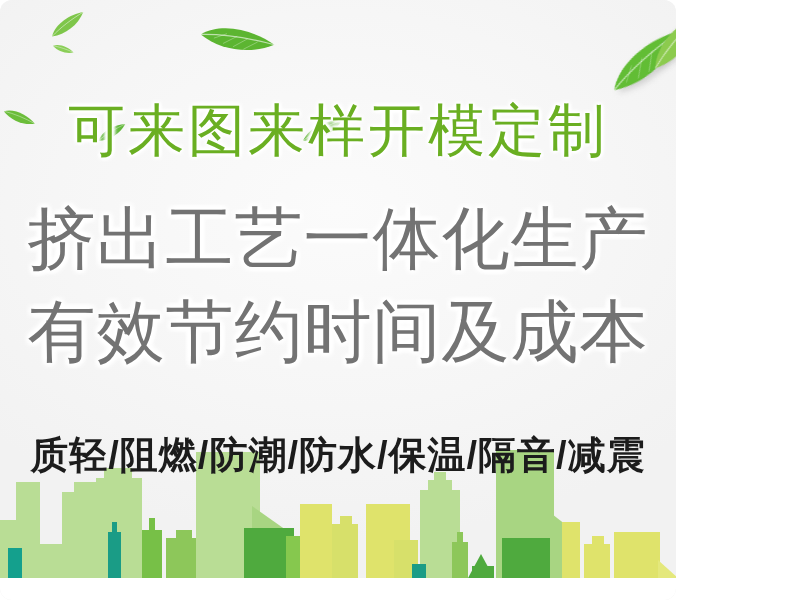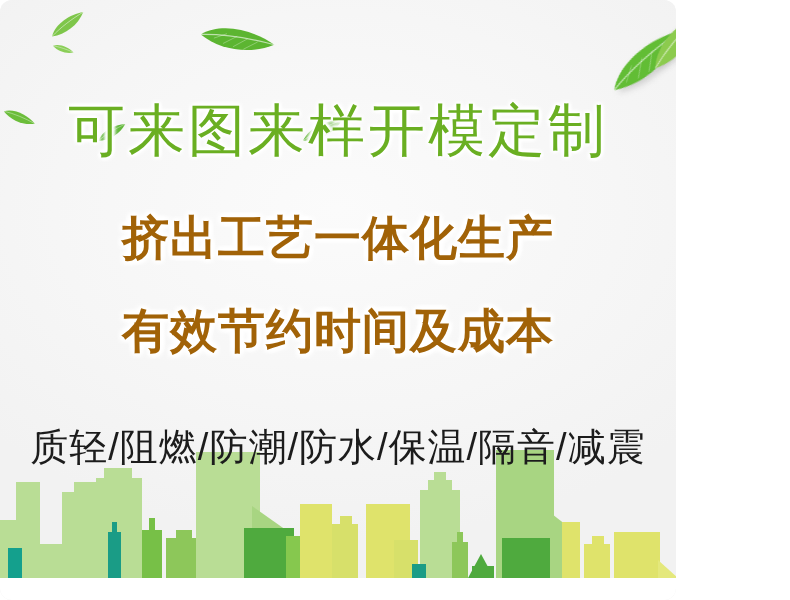--- a/index.html
+++ b/index.html
@@ -89,46 +89,46 @@
        2px -2px 4px #ffffff, -2px 2px 4px #ffffff;
     white-space: nowrap;
   }
 
   .line-orange {
     margin: 0;
     padding: 0;
     position: absolute;
     left: 0;
     right: 0;
-    font-size: 47px;
+    font-size: 68px;
     line-height: 76px;
-    font-weight: 700;
+    font-weight: 400;
     letter-spacing: 1px;
-    color: #a16207;
+    color: #737373;
     text-shadow:
        3px  0 4px #ffffff,  -3px  0 4px #ffffff,
        0  3px 4px #ffffff,   0 -3px 4px #ffffff,
        3px 3px 5px #ffffff, -3px -3px 5px #ffffff,
        3px -3px 5px #ffffff, -3px 3px 5px #ffffff,
        0 0 8px #ffffff;
     white-space: nowrap;
   }
   #headline-2 { top: 200px; }
   #headline-3 { top: 293px; text-align: center; }
 
   .line-sub {
-    margin: 0;
+    margin: 8px;
     padding: 0;
     position: absolute;
     left: 0;
     right: 0;
     top: 422px;
     font-size: 38px;
     line-height: 50px;
-    font-weight: 400;
+    font-weight: 700;
     letter-spacing: 1px;
     color: #1c1c1c;
     white-space: nowrap;
   }
 </style>
 </head>
 <body>
 
 <div id="banner">
 

